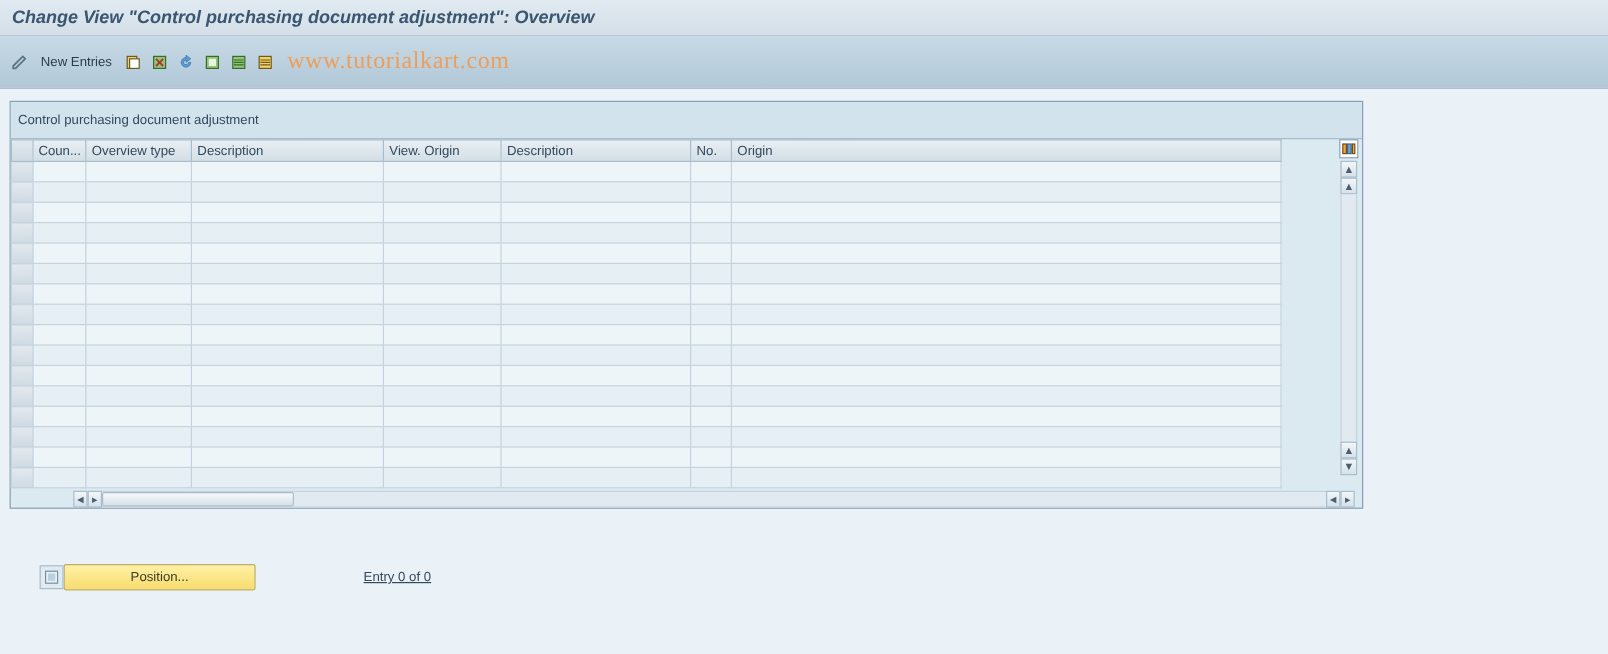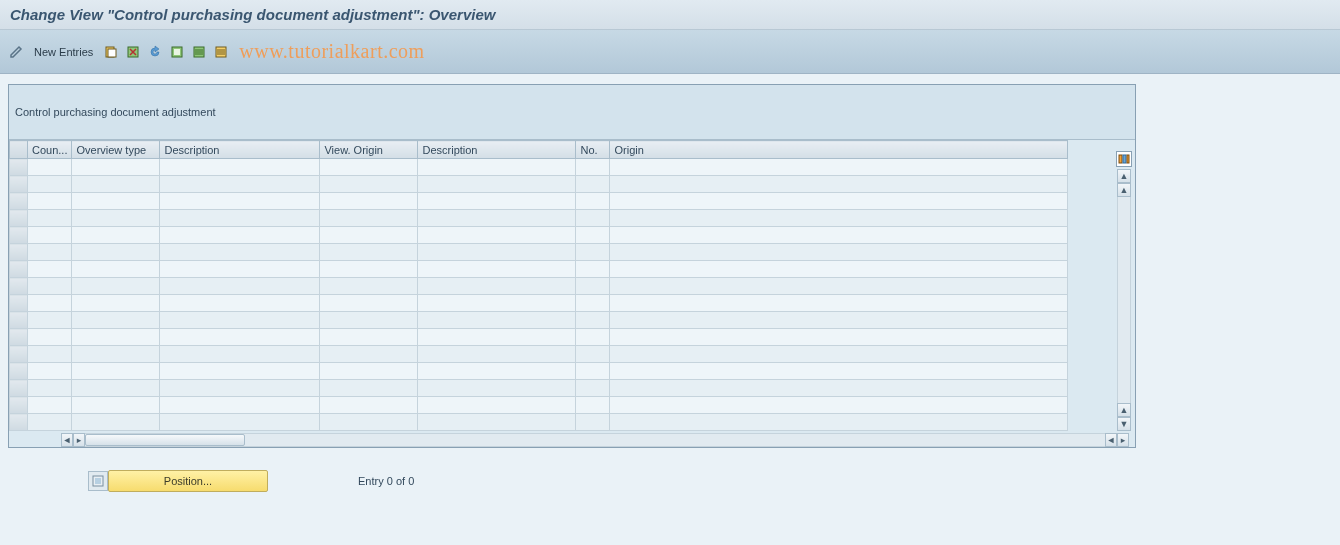--- a/index.html
+++ b/index.html
@@ -64,26 +64,26 @@
   .panel {
     border: 1px solid #88a0b3;
     background: #dbe9f1;
     width: 1128px;
     padding: 0;
   }
   .panel-title {
     background: #d3e3ed;
     color: #33495c;
     font-size: 11px;
-    padding: 21px 6px;
+    padding: 9px 6px;
     border-bottom: 1px solid #a9bdcb;
   }
   .grid-wrap {
     display: flex;
-    align-items: flex-end;
+    align-items: flex-start;
   }
   .grid {
     border-collapse: collapse;
     background: #e7f0f5;
   }
   .grid th {
     background: linear-gradient(#e8eef3, #d3dee6);
     border: 1px solid #a9bdcb;
     font-weight: normal;
     color: #33495c;
@@ -151,39 +151,39 @@
   }
   .hscroll-thumb {
     position:absolute;left:0;top:0;height:12px;width:160px;
     background: linear-gradient(#f6f9fb,#d6e1e9);
     border:1px solid #a9bdcb;border-radius:2px;
   }
   .footer-row {
     position:absolute;
     top:470px;left:0;width:100%;
     display:flex;align-items:center;
-    padding-left:108px;
+    padding-left:53px;
   }
   .position-btn {
     width:160px;height:22px;
     background: linear-gradient(#fff1a6,#f7dc6e);
     border:1px solid #c0ad5d;
     display:flex;align-items:center;justify-content:center;
     cursor:pointer;
     font-size:11px;color:#3c3c2a;
     position:relative;
     border-radius: 2px;
   }
   .position-icon {
     position:absolute;left:-21px;top:0;width:20px;height:20px;
     background:#e1eaf0;border:1px solid #a9bdcb;
     display:flex;align-items:center;justify-content:center;
   }
   .entry-text {
-    margin-left:90px;color:#33495c;font-size:11px;
+    margin-left:90px;color:#33495c;font-size:11px;text-decoration:underline;
   }
 </style>
 </head>
 <body>
 
 <div class="title-bar">
   <span class="title">Change View "Control purchasing document adjustment": Overview</span>
 </div>
 
 <div class="toolbar">

